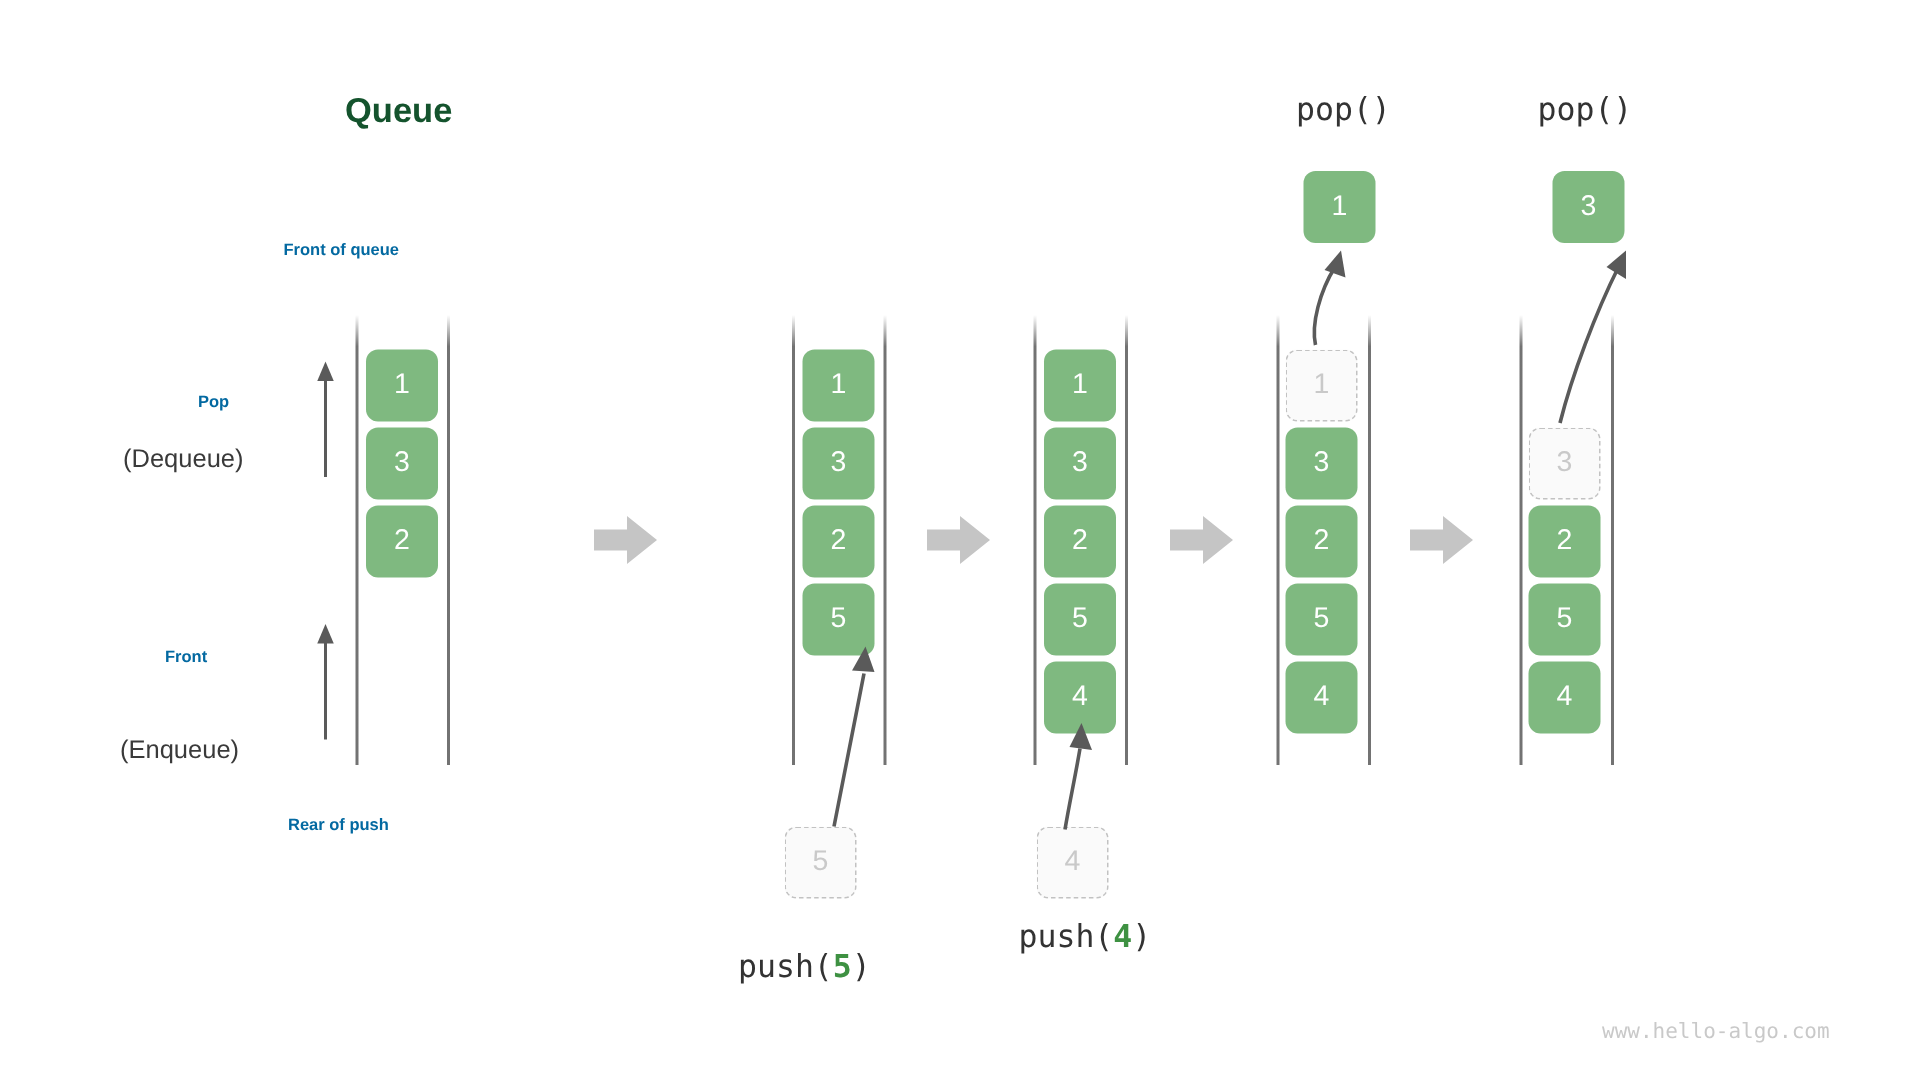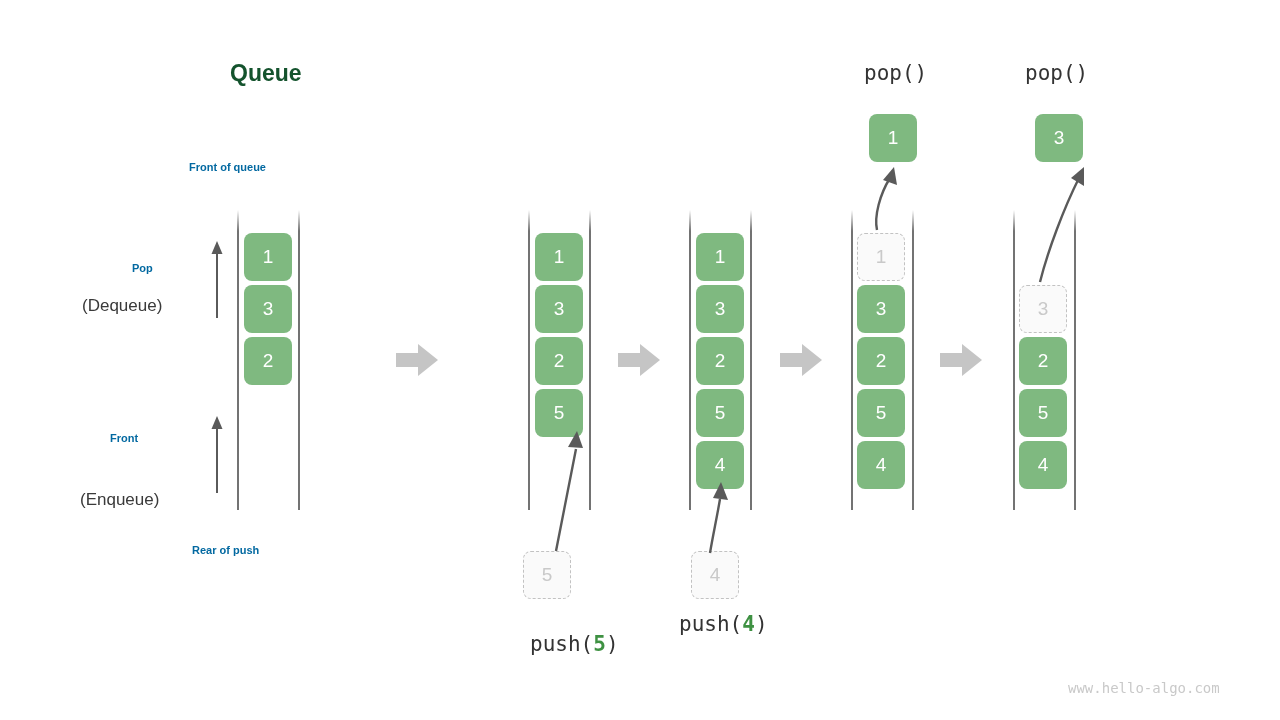--- a/index.html
+++ b/index.html
@@ -135,21 +135,21 @@
     <div class="cell filled" style="left:535px;top:337px;">2</div>
     <div class="cell filled" style="left:535px;top:389px;">5</div>
 
     <div class="cell ghost" style="left:523px;top:551px;">5</div>
 
     <svg class="motion-svg" style="left:535px;top:425px;width:60px;height:130px;">
       <path d="M 21,126 C 26,100 34,60 41,24" stroke="#5a5a5a" stroke-width="2.4" fill="none"></path>
       <polygon points="42,6 33,22 48,23" fill="#5a5a5a"></polygon>
     </svg>
 
-    <div class="mono-label" style="left:530px;top:632px;"><span>push(</span><span class="num">5</span><span>)</span></div>
+    <div class="mono-label" style="left:492px;top:632px;"><span>push(</span><span class="num">5</span><span>)</span></div>
   </div>
 
   <svg class="block-arrow" style="left:618px;top:343px;">
     <polygon points="0,10 22,10 22,1 42,17 22,33 22,24 0,24" fill="#c5c5c5"></polygon>
   </svg>
 
   <div class="queue-col">
     <div class="rail" style="left:689px;top:210px;height:300px;"></div>
     <div class="rail" style="left:750px;top:210px;height:300px;"></div>
     <div class="cell filled" style="left:696px;top:233px;">1</div>

